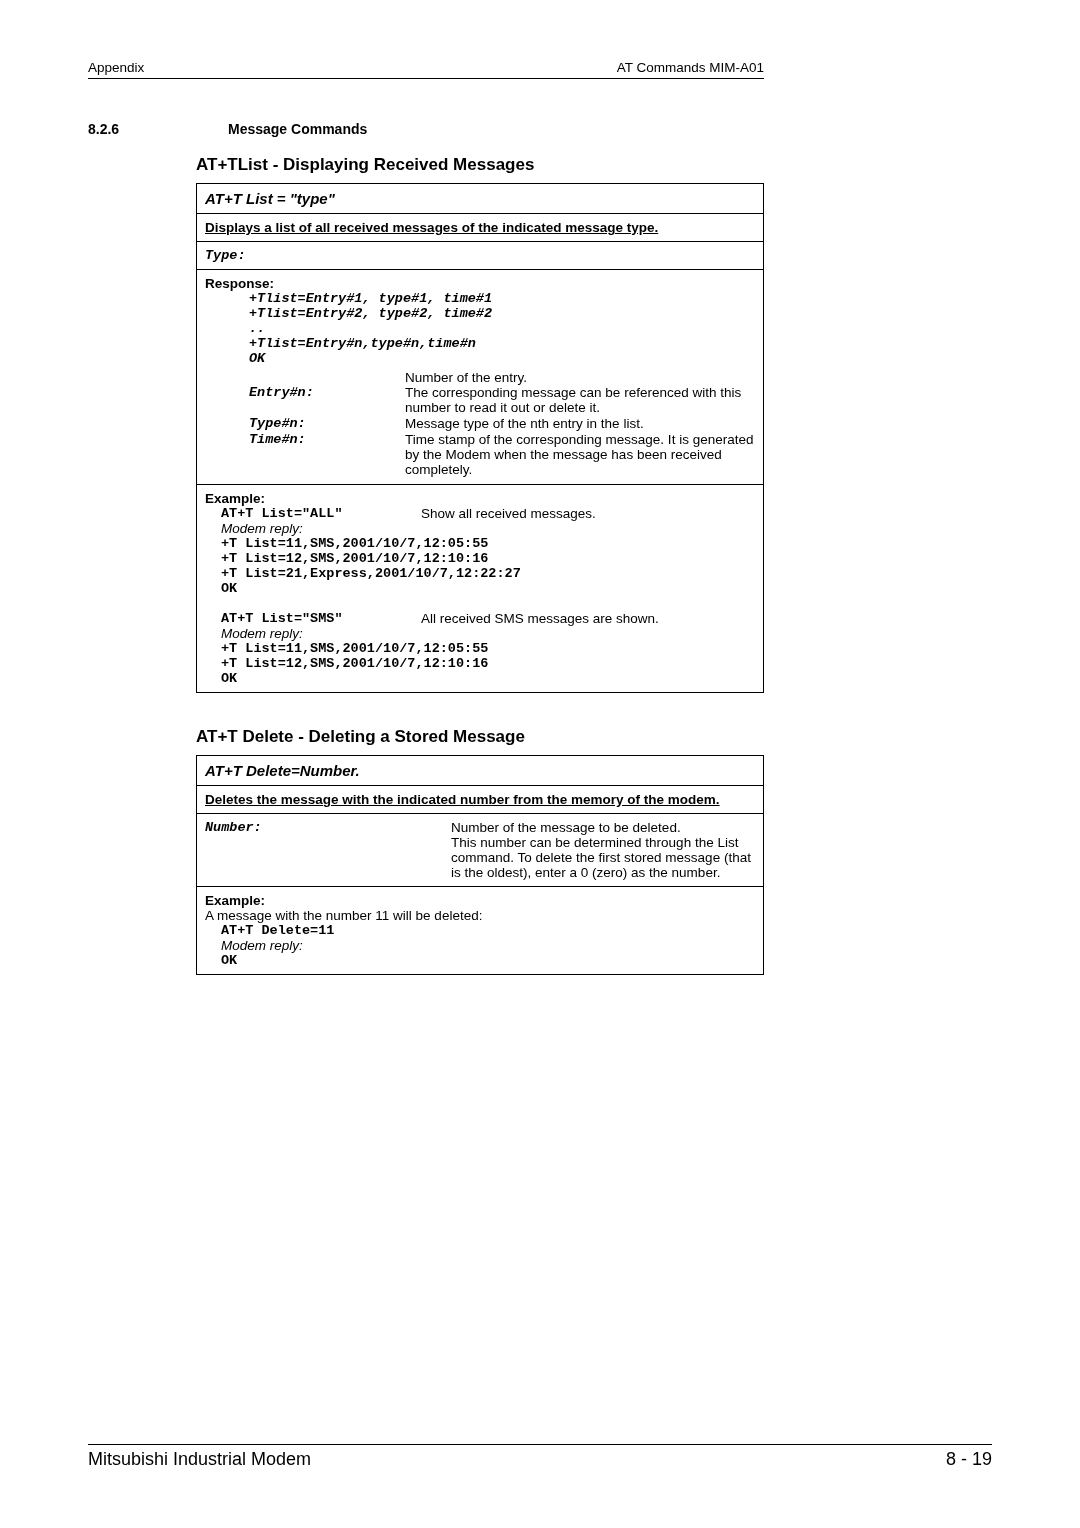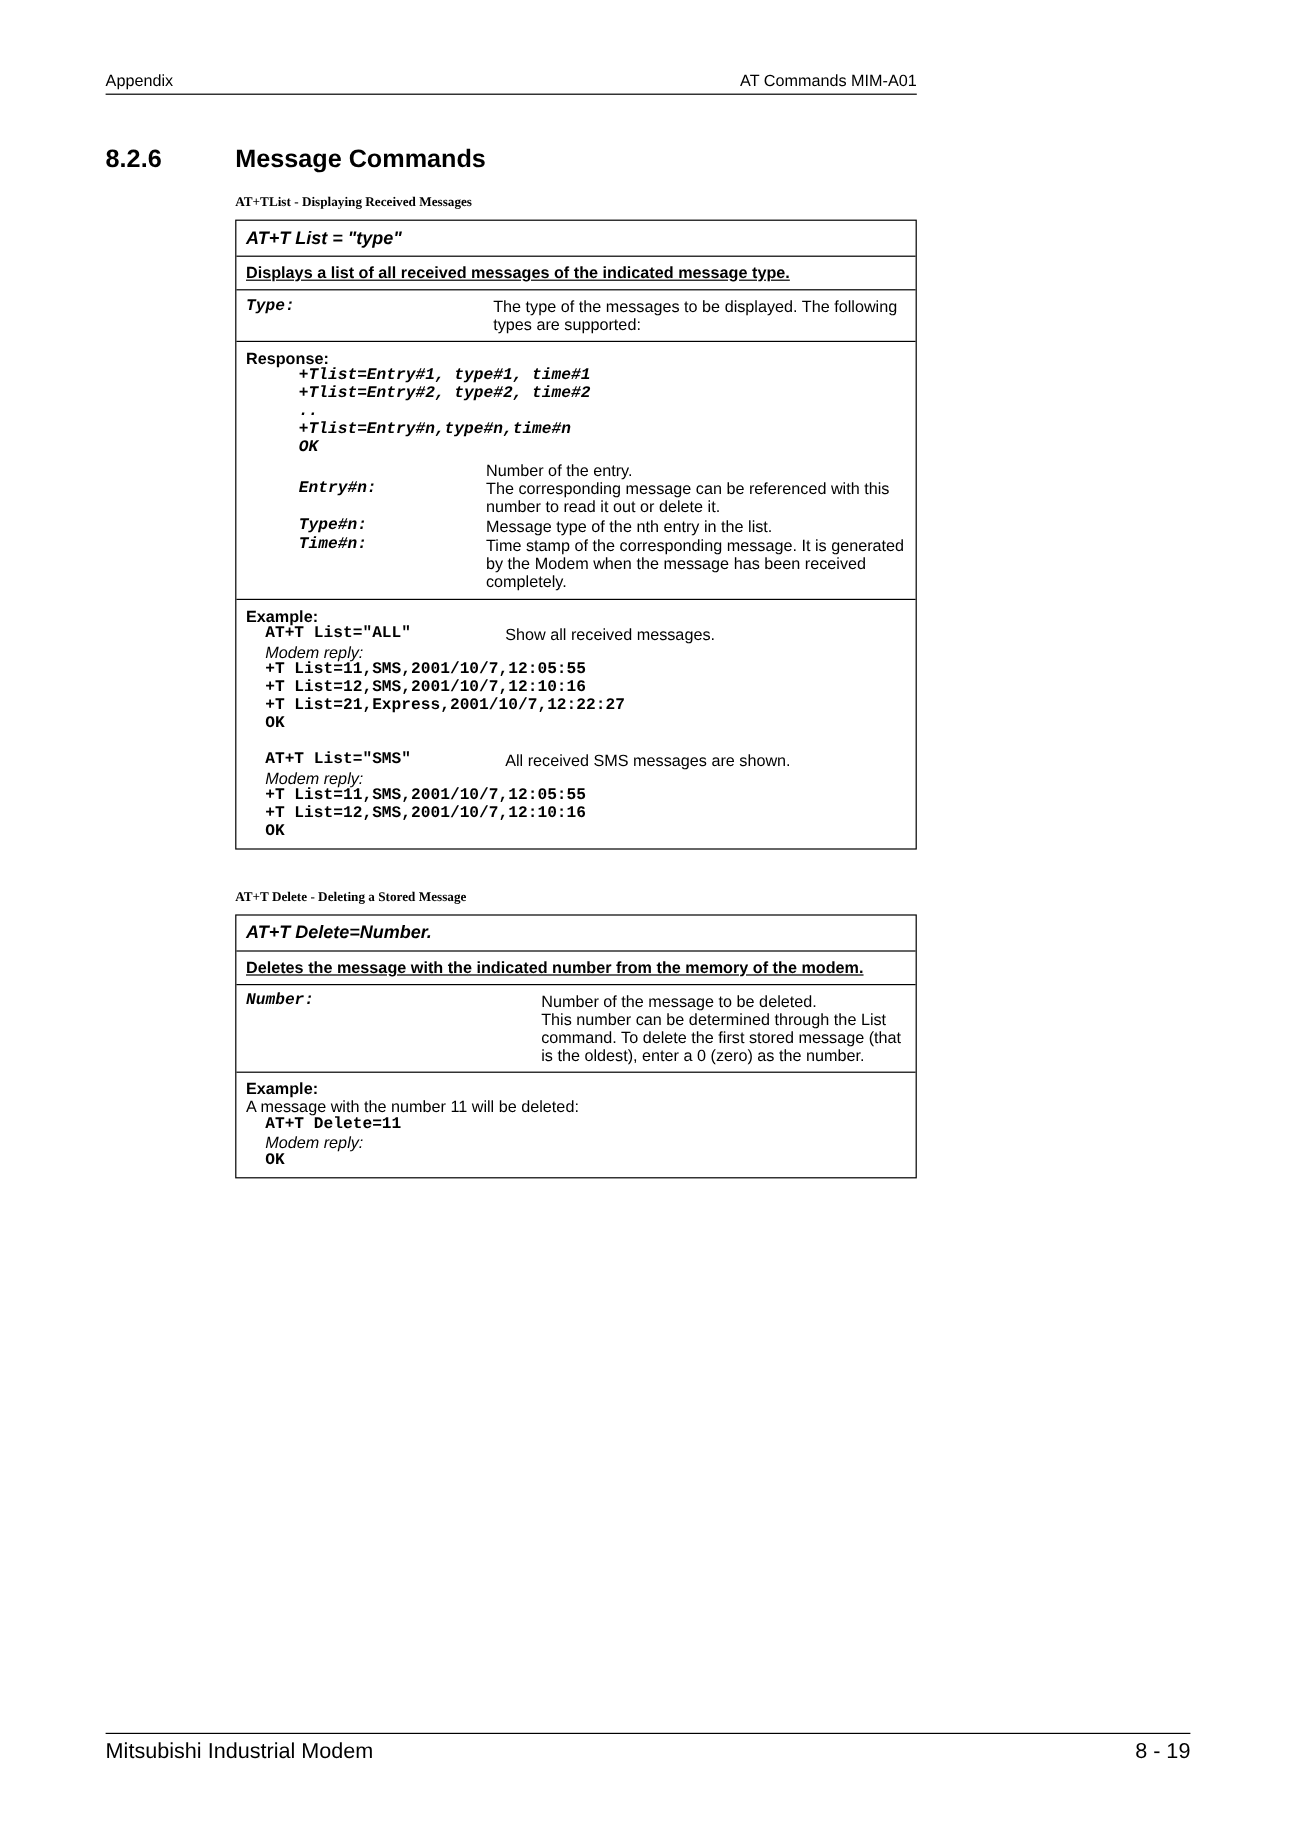--- a/index.html
+++ b/index.html
@@ -22,33 +22,32 @@
   }
   .top-line {
     border-bottom: 1px solid #000;
     padding-bottom: 3px;
     display: flex;
     justify-content: space-between;
     font-size: 13.5px;
   }
   .section-title {
     display: flex;
-    gap: 52px;
+    gap: 84px;
     margin-top: 42px;
     margin-bottom: 18px;
     font-weight: bold;
-    font-size: 21px;
+    font-size: 14px;
   }
   .section-num { min-width: 56px; }
   .content-block { margin-left: 108px; }
   .sub-title {
     font-weight: bold;
-    font-size: 11px;
+    font-size: 17px;
     margin: 14px 0 8px 0;
-    font-family: Liberation Serif, serif;
   }
   .box {
     border: 1px solid #000;
     padding: 0;
   }
   .box-row {
     border-bottom: 1px solid #000;
     padding: 6px 8px;
   }
   .box-row:last-child { border-bottom: none; }
@@ -118,21 +117,20 @@
 
   <div class="content-block">
 
     <div class="sub-title">AT+TList  - Displaying Received Messages</div>
     <div class="box">
       <div class="box-row cmd-header">AT+T List = "type"</div>
       <div class="box-row underline-bold">Displays a list of all received messages of the indicated message type.</div>
       <div class="box-row">
         <div class="param-block">
           <span class="param-label">Type:</span>
-          <span class="param-desc">The type of the messages to be displayed. The following types are supported:</span>
         </div>
       </div>
       <div class="box-row">
         <div class="bold">Response:</div>
         <div class="indent1">
           <div class="mono-bi">+Tlist=Entry#1, type#1, time#1</div>
           <div class="mono-bi">+Tlist=Entry#2, type#2, time#2</div>
           <div class="mono-bi">..</div>
           <div class="mono-bi">+Tlist=Entry#n,type#n,time#n</div>
           <div class="mono-bi">OK</div>

